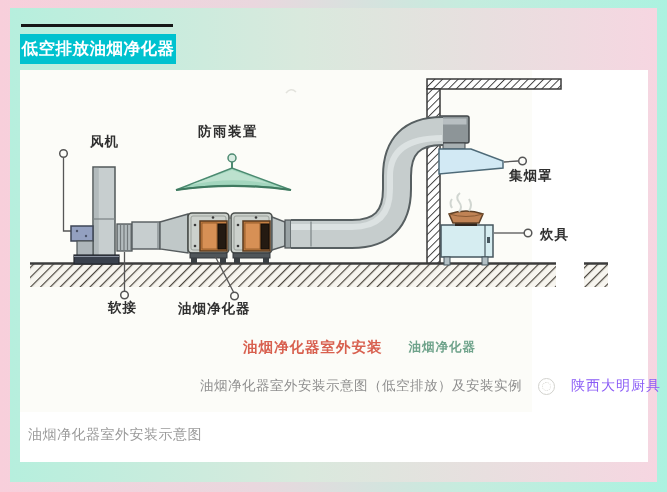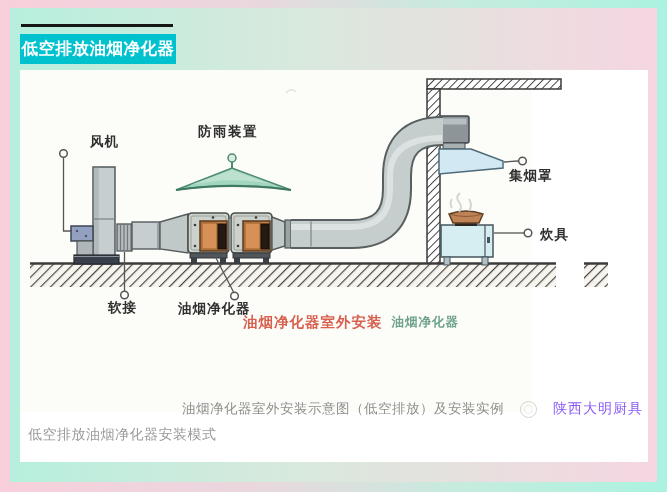--- a/index.html
+++ b/index.html
@@ -8,24 +8,24 @@
          background:linear-gradient(90deg,#f8cfdb 0%,#ead7de 38%,#c5ecde 70%,#abf2e0 100%);}
   .frame-inner{position:absolute;left:10px;top:8px;right:10px;bottom:10px;
          background:linear-gradient(90deg,#b6efdd 0%,#d9e9dd 45%,#f6d6e1 100%);}
   .top-rule{position:absolute;left:21px;top:24px;width:152px;height:3px;background:#161616;}
   .title-badge{position:absolute;left:20px;top:34px;width:156px;height:30px;
          background:#00c2cf;color:#ffffff;font-size:16.5px;font-weight:bold;
          display:flex;align-items:center;justify-content:center;letter-spacing:.5px;text-align:right;}
   .card{position:absolute;left:20px;top:70px;width:628px;height:392px;background:#ffffff;}
   .diagram-area{position:absolute;left:0;top:0;width:512px;height:342px;background:#fcfcf8;}
   .diagram-svg{position:absolute;left:0;top:0;}
-  .caption-red-row{position:absolute;left:223px;top:243px;display:flex;align-items:center;gap:9px;white-space:nowrap;justify-content:center;}
+  .caption-red-row{position:absolute;left:223px;top:268px;display:flex;align-items:center;gap:26px;white-space:nowrap;justify-content:center;}
   .caption-red{font-size:14.5px;font-weight:bold;color:#d8604f;letter-spacing:1px;}
   .caption-green{font-size:12.5px;font-weight:bold;color:#6fa38b;letter-spacing:1px;}
-  .subcaption-row{position:absolute;left:162px;top:307px;display:flex;align-items:center;gap:16px;white-space:nowrap;margin-top:23px;}
+  .subcaption-row{position:absolute;left:180px;top:307px;display:flex;align-items:center;gap:16px;white-space:nowrap;}
   .subcaption{font-size:13.5px;color:#8e8e8e;letter-spacing:.5px;}
   .wm-logo{display:inline-block;width:15px;height:15px;border:1px solid #c6c6c0;border-radius:50%;
            position:relative;opacity:.8;}
   .wm-logo::after{content:"";position:absolute;left:3px;top:3px;width:7px;height:7px;
            border:1px dotted #cfcfc9;border-radius:50%;}
   .watermark{font-size:14px;color:#8b5cf6;letter-spacing:1px;}
   .bottom-caption{position:absolute;left:8px;top:356px;font-size:14px;color:#9a9a9a;letter-spacing:.5px;}
   svg text{font-family:"Liberation Sans","DejaVu Sans",sans-serif;font-weight:bold;fill:#2f2f2f;}
 </style>
 </head>
@@ -197,15 +197,15 @@
         <span class="caption-green">油烟净化器</span>
       </div>
 
       <div class="subcaption-row">
         <span class="subcaption">油烟净化器室外安装示意图（低空排放）及安装实例</span>
         <span class="wm-logo"></span>
         <span class="watermark">陕西大明厨具</span>
       </div>
     </div>
 
-    <div class="bottom-caption">低空排放油烟净化器安装模式</div>
+    <div class="bottom-caption">油烟净化器室外安装示意图</div>
   </div>
 </div>
 
 </body></html>

